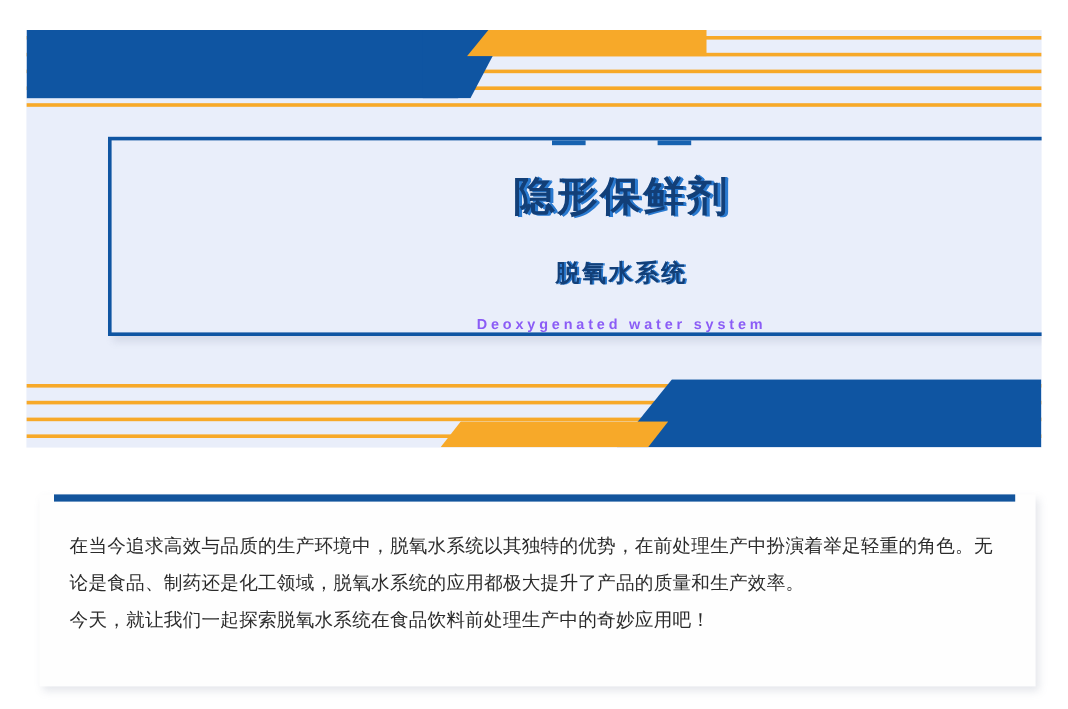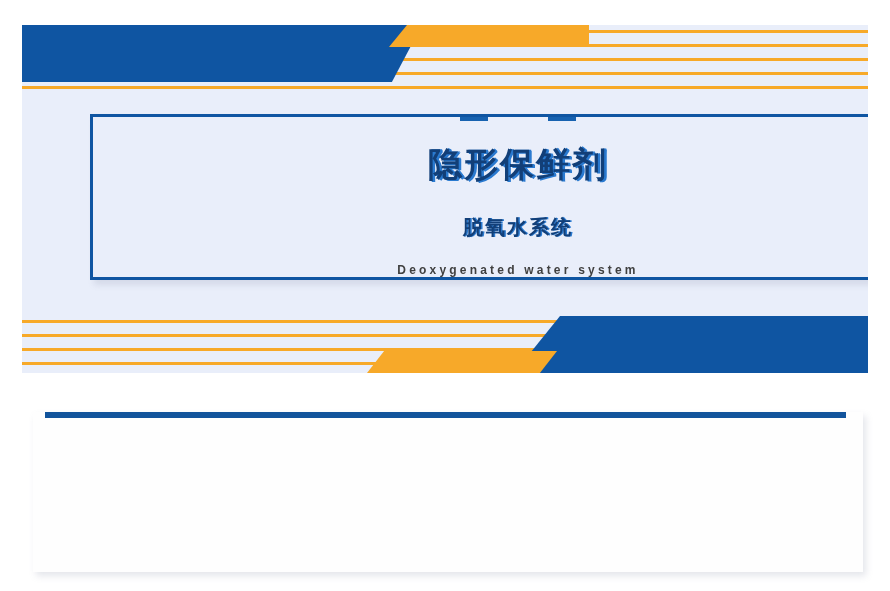--- a/index.html
+++ b/index.html
@@ -117,21 +117,21 @@
     font-size: 20px;
     font-weight: bold;
     color: #123f78;
     letter-spacing: 2px;
     margin-top: 20px;
     text-shadow: 1.5px 0 0 #2a7ad0;
   }
   #title-en {
     font-size: 12px;
     font-weight: bold;
-    color: #404040;
+    color: #8b5cf6;
     letter-spacing: 3.2px;
     margin-top: 9px;
   }
 
   
   #body-card {
     position: absolute;
     left: 33px;
     top: 412px;
     width: 830px;
@@ -189,13 +189,15 @@
       <span class="dash"></span>
     </div>
     <div id="title-main">隐形保鲜剂</div>
     <div id="title-sub">脱氧水系统</div>
     <div id="title-en">Deoxygenated water system</div>
   </div>
   </div>
 
 <div id="body-card">
   <div id="body-accent-bar"></div>
+  <div id="body-text">在当今追求高效与品质的生产环境中，脱氧水系统以其独特的优势，在前处理生产中扮演着举足轻重的角色。无论是食品、制药还是化工领域，脱氧水系统的应用都极大提升了产品的质量和生产效率。
+今天，就让我们一起探索脱氧水系统在食品饮料前处理生产中的奇妙应用吧！</div>
 </div>
 
 </body></html>

